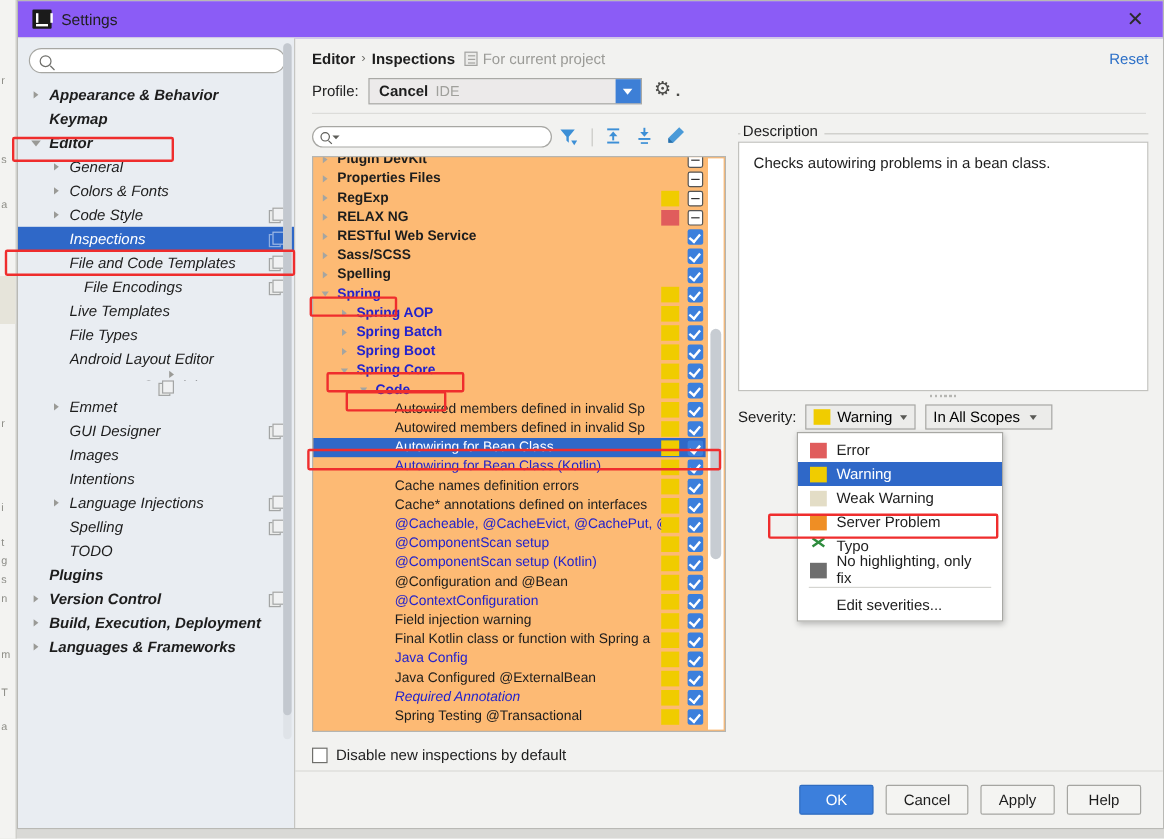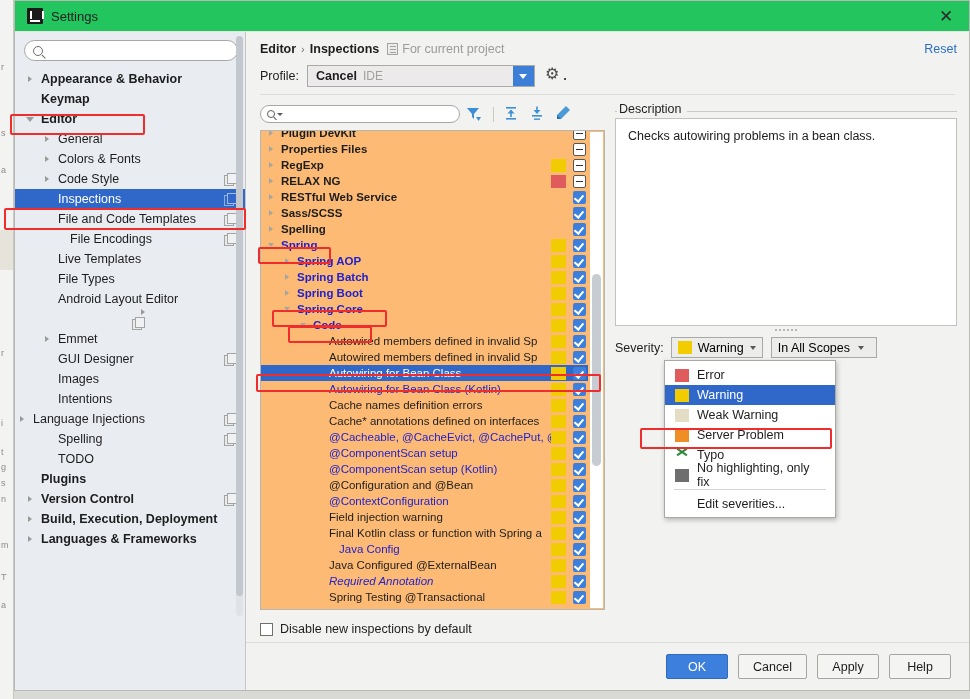--- a/index.html
+++ b/index.html
@@ -34,21 +34,21 @@
   
   .window {
     position: absolute; left: 14px; top: 0; width: 956px; height: 691px;
     background: #f2f2f0;
     border: 1px solid #b9b9b5;
     display: flex; flex-direction: column;
   }
 
   
   .titlebar {
-    height: 31px; min-height:31px; background: #22c55e;
+    height: 31px; min-height:31px; background: #8b5cf6;
     display: flex; align-items: center;
     border-bottom: 1px solid #e3e3e0;
     position: relative;
   }
   .app-logo {
     width: 16px; height: 16px; margin-left: 12px; margin-right: 8px;
     background: #1b1b1b; border-radius: 1px; position: relative;
   }
   .app-logo::after {
     content: ""; position: absolute; left: 3px; top: 3px;
@@ -112,21 +112,21 @@
   .node .arrow i {
     display: block; width: 0; height: 0;
     border-left: 4.5px solid #9a9a96;
     border-top: 3.6px solid transparent; border-bottom: 3.6px solid transparent;
   }
   .node .arrow.down i {
     border-left: 4px solid transparent; border-right: 4px solid transparent;
     border-top: 5px solid #9a9a96; border-bottom: 0;
   }
   .node.bold { font-weight: bold; }
-  .node .lbl { flex: 1; overflow:hidden; text-overflow:clip; }
+  .node .lbl { flex: 1; overflow:hidden; text-overflow:clip;font-style:italic; }
   .node.sel { background: #2f68c8; color: #ffffff; }
   .node .copyicon {
     width: 12px; height: 12px; margin-right: 9px; flex:none;
     position: relative; opacity: .55;
   }
   .node .copyicon::before {
     content:""; position:absolute; left:0; top:2px; width:8px; height:9px;
     border:1px solid #6b6b67; background:#eceae4;
   }
   .node .copyicon::after {
@@ -488,21 +488,21 @@
               <span class="copyicon"></span>
             </div>
             <div class="node" style="padding-left: 25px;">
               <span class="arrow"></span>
               <span class="lbl" style="margin-left: 5px;">Images</span>
             </div>
             <div class="node" style="padding-left: 25px;">
               <span class="arrow"></span>
               <span class="lbl" style="margin-left: 5px;">Intentions</span>
             </div>
-            <div class="node" style="">
+            <div class="node" style="padding-left: 25px;">
               <span class="arrow">
                 <i></i>
               </span>
               <span class="lbl" style="margin-left: 5px;">Language Injections</span>
               <span class="copyicon"></span>
             </div>
             <div class="node" style="padding-left: 25px;">
               <span class="arrow"></span>
               <span class="lbl" style="margin-left: 5px;">Spelling</span>
               <span class="copyicon"></span>
@@ -781,21 +781,21 @@
                     <span class="chk on"></span>
                   </div>
                   <div class="irow" style="padding-left: 52px;">
                     <span class="iarrow"></span>
                     <span class="itxt" style="margin-left: 4px;">Final Kotlin class or function with Spring a</span>
                     <span class="sev-chip" style="background: rgb(240, 204, 0);"></span>
                     <span class="chk on"></span>
                   </div>
                   <div class="irow blue" style="padding-left: 52px;">
                     <span class="iarrow"></span>
-                    <span class="itxt" style="margin-left: 14px;">Java Config</span>
+                    <span class="itxt" style="margin-left: 4px;">Java Config</span>
                     <span class="sev-chip" style="background: rgb(240, 204, 0);"></span>
                     <span class="chk on"></span>
                   </div>
                   <div class="irow" style="padding-left: 52px;">
                     <span class="iarrow"></span>
                     <span class="itxt" style="margin-left: 4px;">Java Configured @ExternalBean</span>
                     <span class="sev-chip" style="background: rgb(240, 204, 0);"></span>
                     <span class="chk on"></span>
                   </div>
                   <div class="irow blue" style="padding-left: 52px;">

